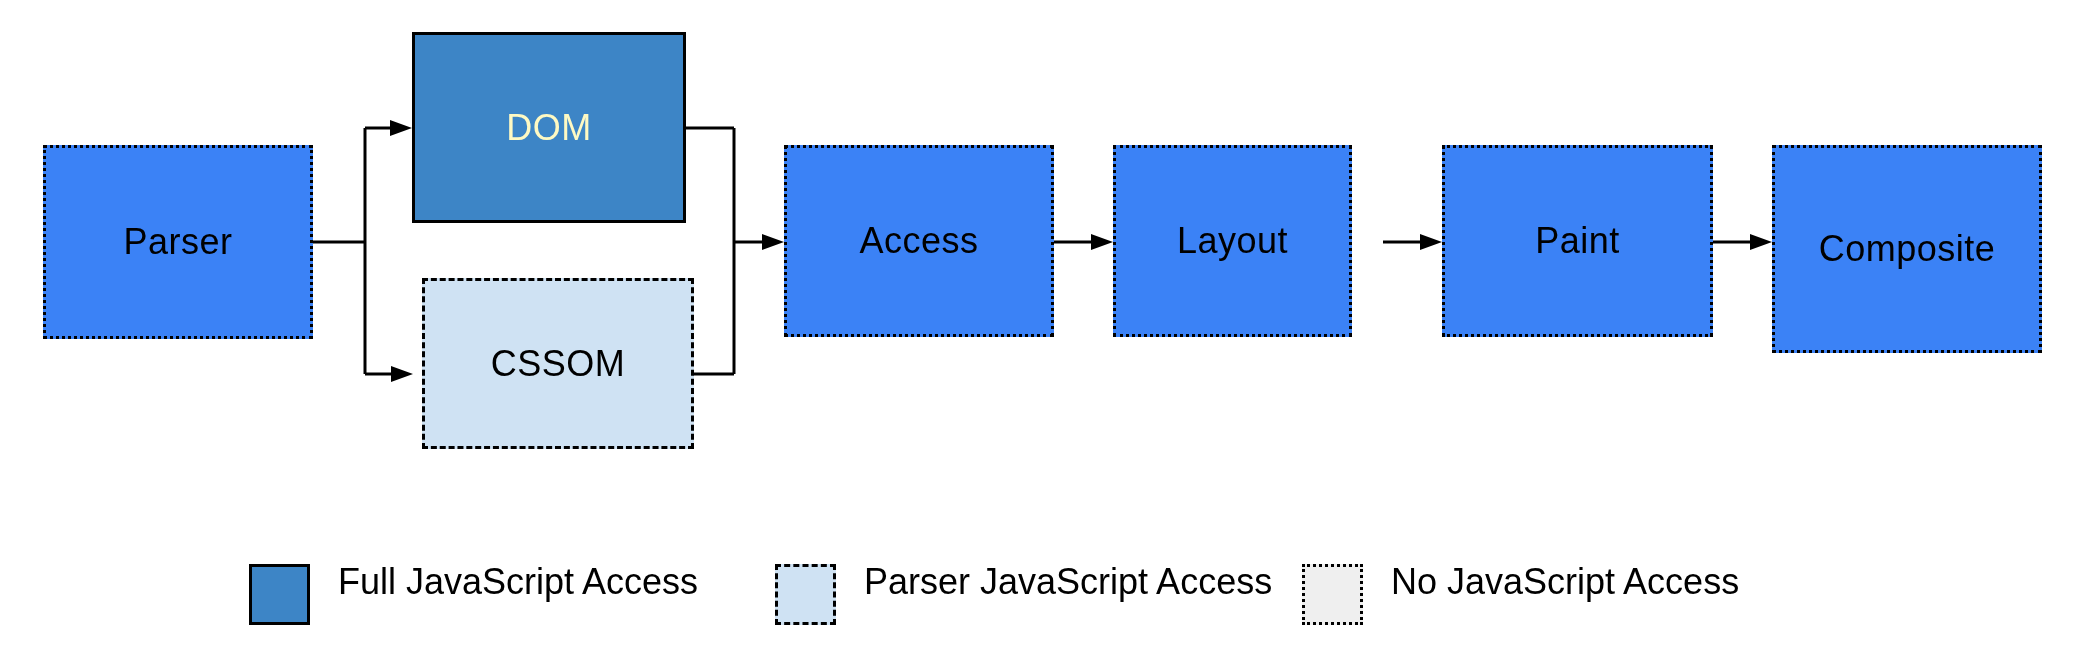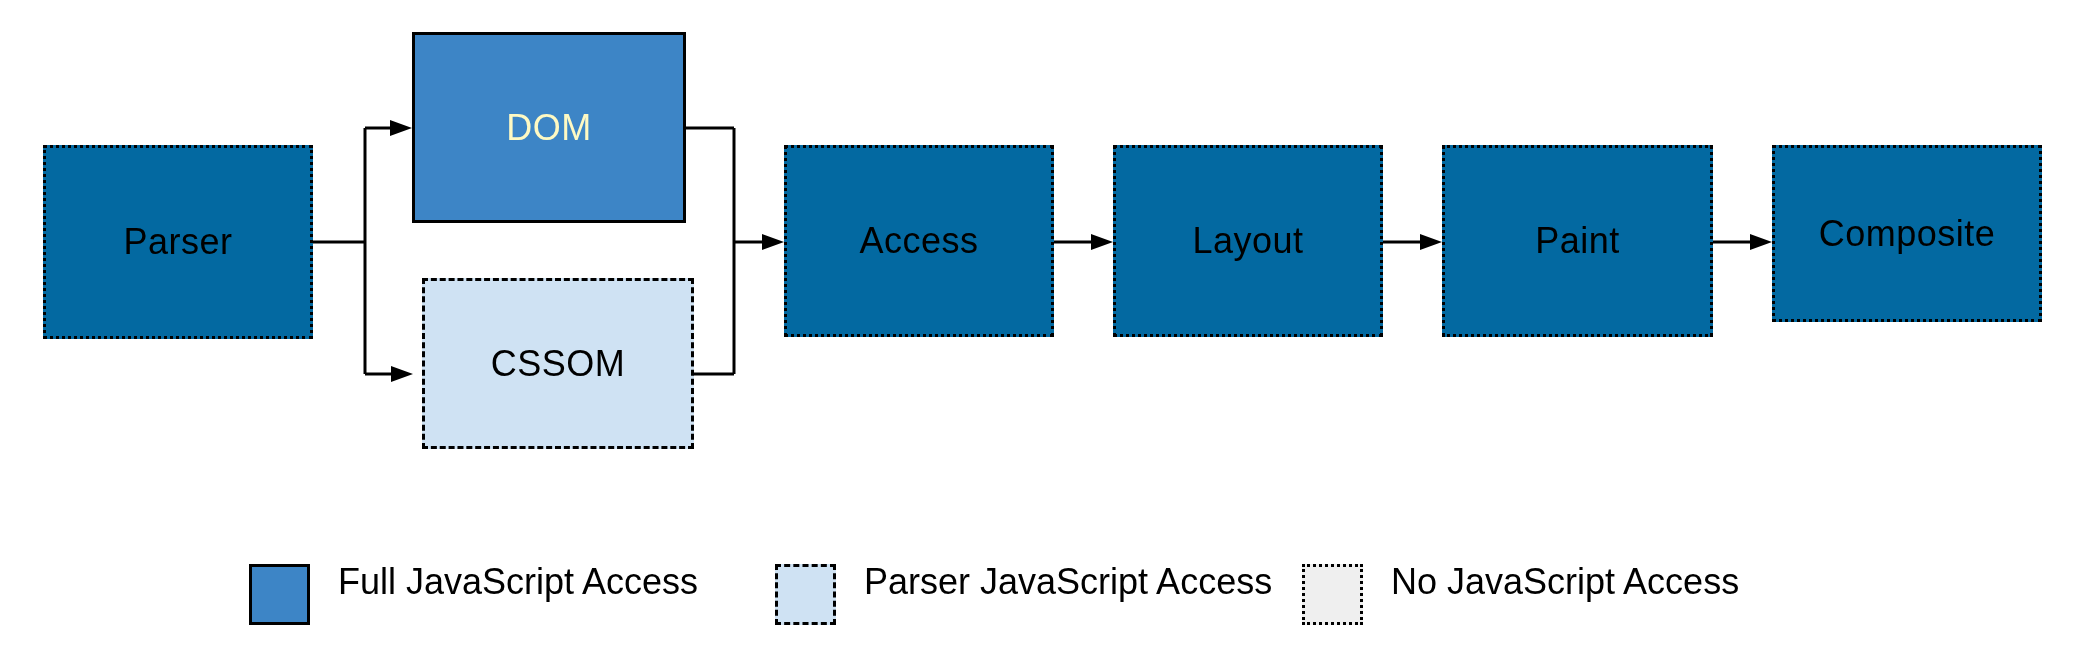--- a/index.html
+++ b/index.html
@@ -25,39 +25,39 @@
     position: absolute;
     box-sizing: border-box;
     display: flex;
     align-items: center;
     justify-content: center;
     font-size: 36px;
     line-height: 1;
     letter-spacing: 0.5px;
   }
   .node--gray {
-    background: #0369a1;
+    background: #3b82f6;
     border: 3px dotted #000000;
   }
   .node--blue {
     background: #3d85c6;
     border: 3px solid #000000;
     color: #fef9c3;
   }
   .node--lightblue {
     background: #cfe2f3;
     border: 3px dashed #000000;
   }
   #node-parser    { left: 43px;   top: 145px; width: 270px; height: 194px; }
   #node-dom       { left: 412px;  top: 32px;  width: 274px; height: 191px; }
   #node-cssom     { left: 422px;  top: 278px; width: 272px; height: 171px; }
   #node-cascade   { left: 784px;  top: 145px; width: 270px; height: 192px; }
-  #node-layout    { left: 1113px; top: 145px; width: 270px; height: 192px; }
+  #node-layout    { left: 1113px; top: 145px; width: 239px; height: 192px; }
   #node-paint     { left: 1442px; top: 145px; width: 271px; height: 192px; }
-  #node-composite { left: 1772px; top: 145px; width: 270px; height: 177px; }
+  #node-composite { left: 1772px; top: 145px; width: 270px; height: 208px; }
 
   .legend-item {
     position: absolute;
     top: 564px;
     height: 62px;
     display: flex;
   }
   #legend-full    { left: 249px; }
   #legend-partial { left: 775px; }
   #legend-no      { left: 1302px; }

